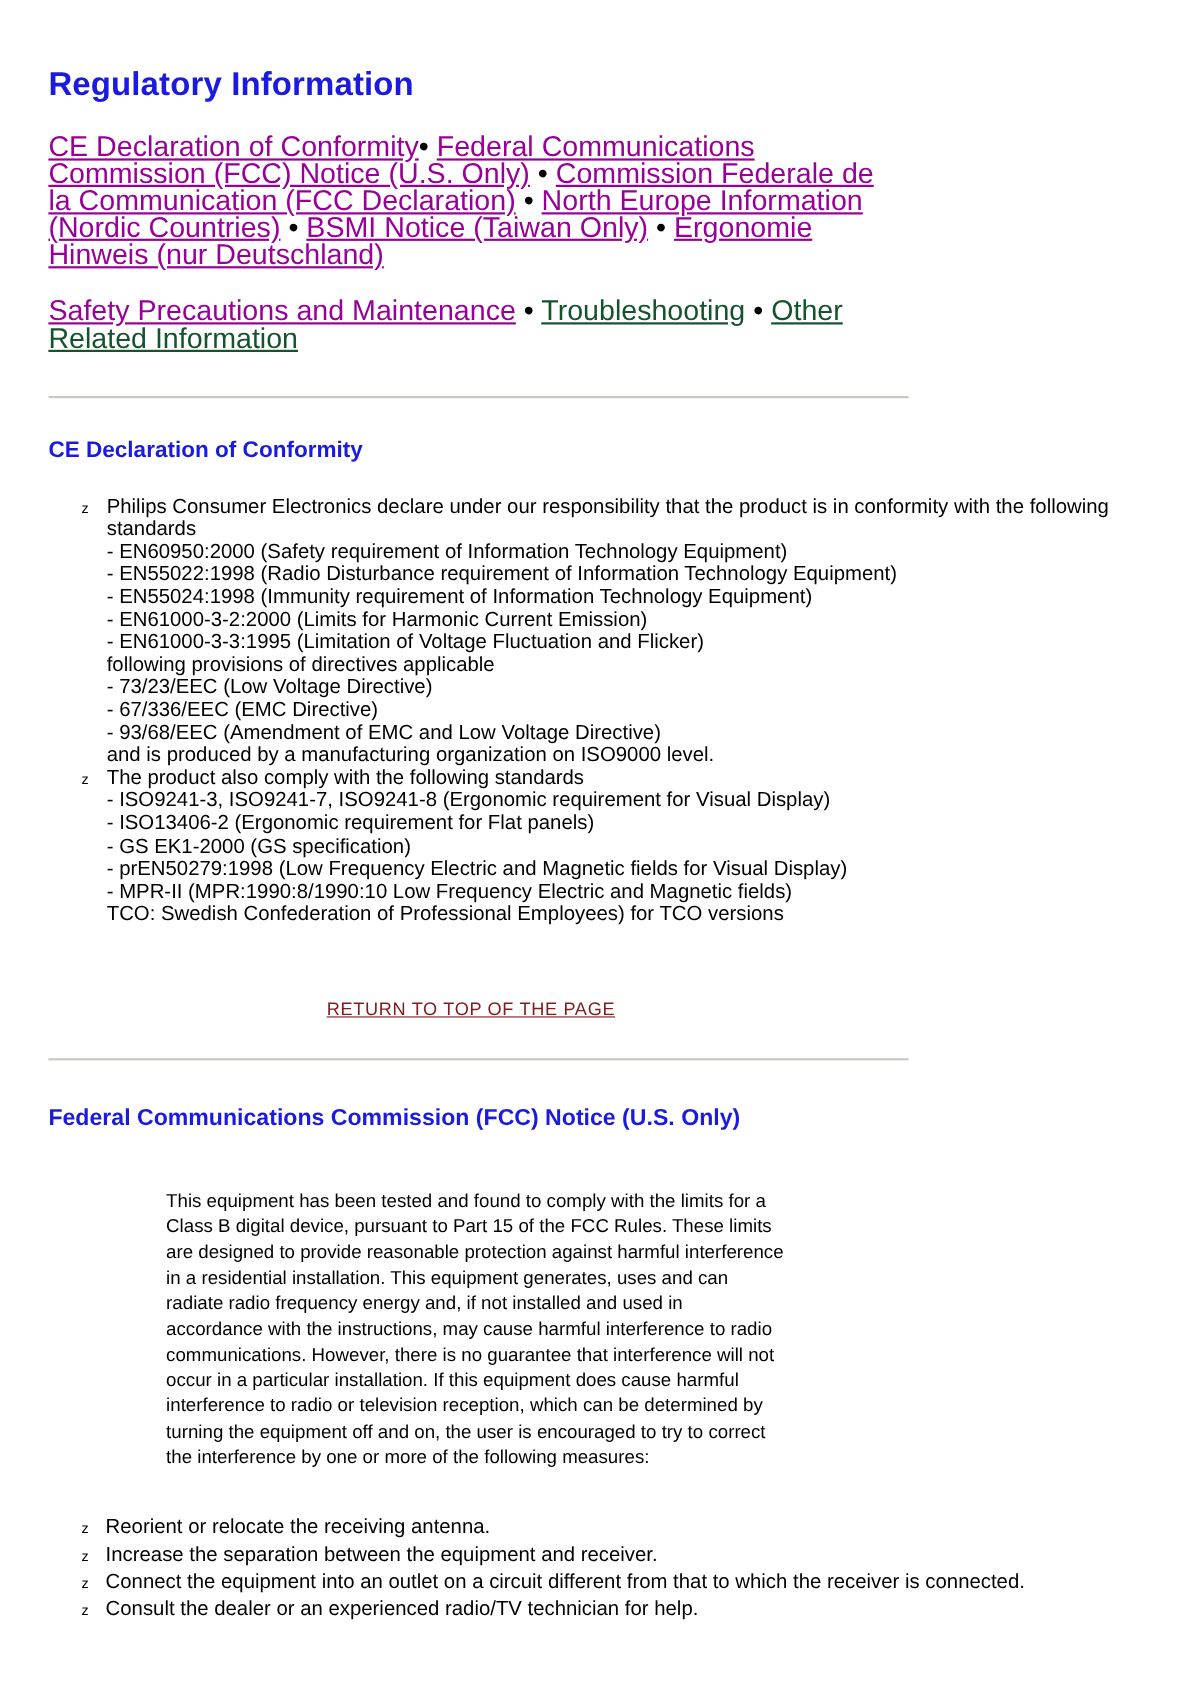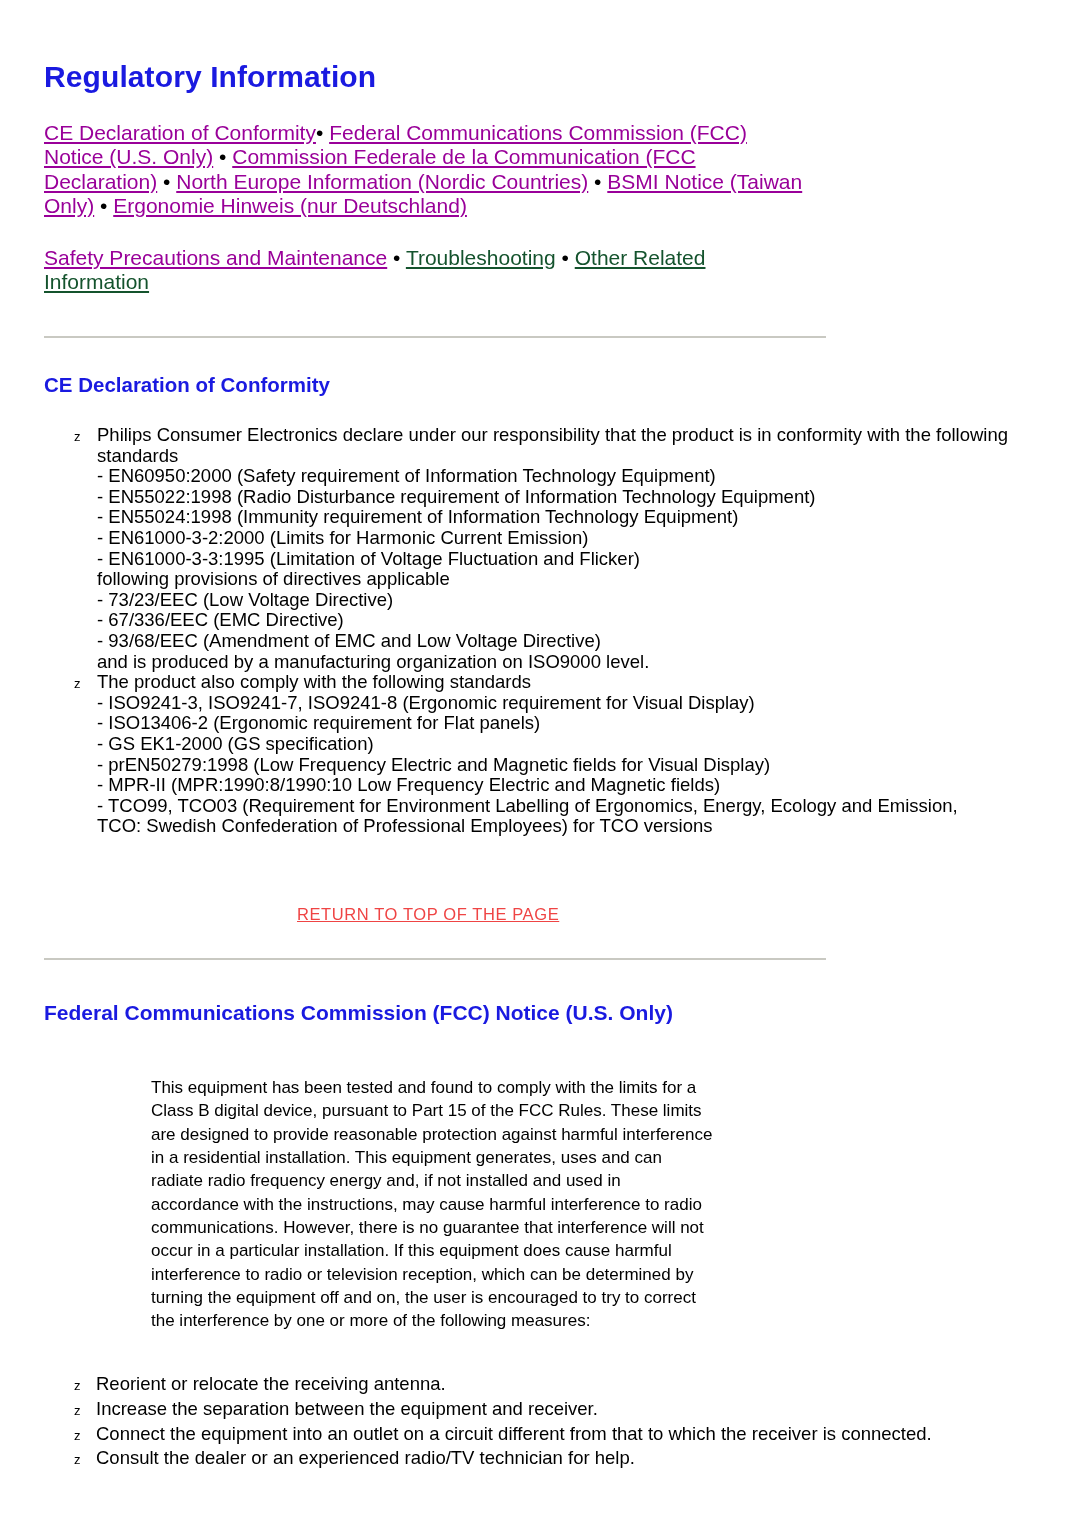--- a/index.html
+++ b/index.html
@@ -31,21 +31,21 @@
     letter-spacing: 0.1px;
     line-height: 1.15;
   }
 
   
   .navlinks {
     margin: 0;
     padding: 26px 0 0 28px;
     width: 790px;
     box-sizing: border-box;
-    font-size: 21px;
+    font-size: 26px;
     line-height: 24.5px;
   }
   .navlinks.second {
     padding-top: 27px;
   }
   a.lnk {
     text-decoration: underline;
     cursor: pointer;
   }
   a.visited { color: #990099; }
@@ -115,21 +115,21 @@
   }
   .sub {
     display: block;
   }
 
   
   .return-wrap {
     padding: 68px 0 0 281px;
   }
   a.return-link {
-    color: #ef4444;
+    color: #7f1d1d;
     font-size: 16.5px;
     letter-spacing: 0.6px;
     text-decoration: underline;
     cursor: pointer;
   }
 
   
   p.body-para {
     margin: 17px;
     padding: 34px 0 0 118px;
@@ -176,21 +176,20 @@
       <span class="sub">and is produced by a manufacturing organization on ISO9000 level.</span>
     </li>
     <li>
       <span class="zmark">z</span>
       <span class="sub">The product also comply with the following standards</span>
       <span class="sub">- ISO9241-3, ISO9241-7, ISO9241-8 (Ergonomic requirement for Visual Display)</span>
       <span class="sub">- ISO13406-2 (Ergonomic requirement for Flat panels)</span>
       <span class="sub">- GS EK1-2000 (GS specification)</span>
       <span class="sub">- prEN50279:1998 (Low Frequency Electric and Magnetic fields for Visual Display)</span>
       <span class="sub">- MPR-II (MPR:1990:8/1990:10 Low Frequency Electric and Magnetic fields)</span>
-      <span class="sub">- TCO99, TCO03 (Requirement for Environment Labelling of Ergonomics, Energy, Ecology and Emission,</span>
       <span class="sub">TCO: Swedish Confederation of Professional Employees) for TCO versions</span>
     </li>
   </ul>
 
   <div class="return-wrap">
     <a class="return-link">RETURN TO TOP OF THE PAGE</a>
   </div>
 
   <div class="rule-wrap rule-bottom">
     <hr class="divider">

